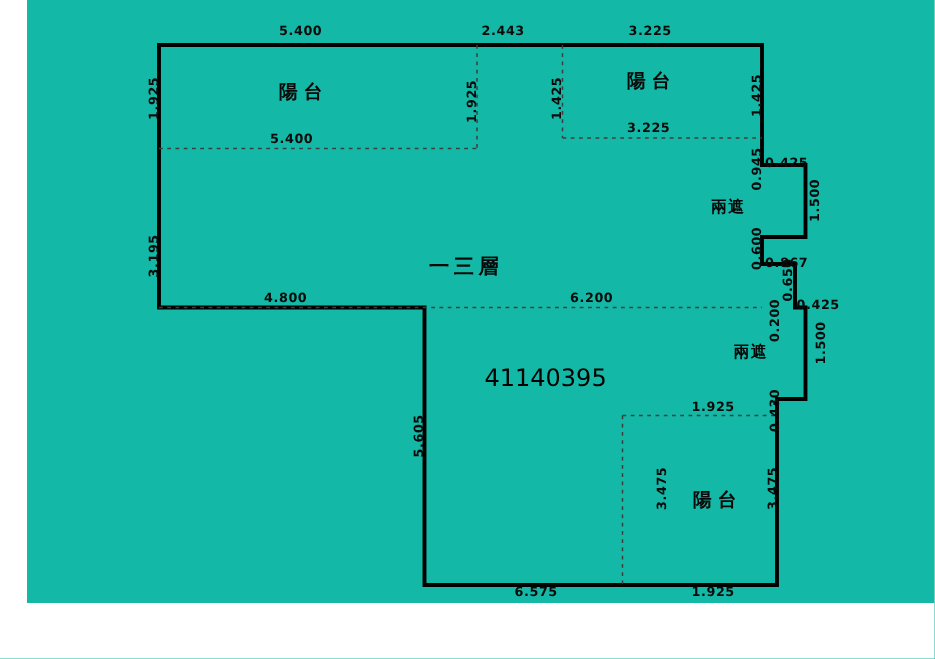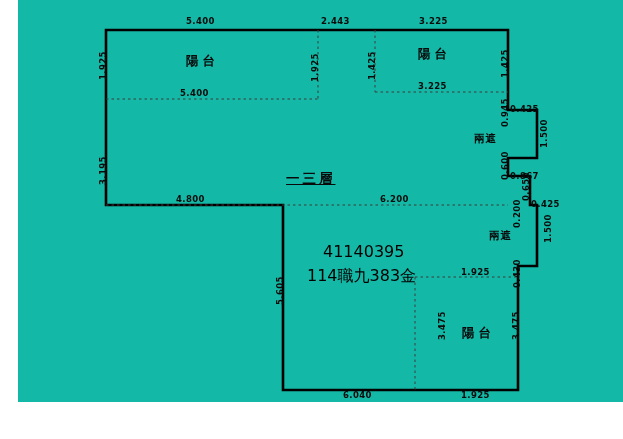--- a/index.html
+++ b/index.html
@@ -43,21 +43,20 @@
     white-space: nowrap;
     line-height: 1;
   }
   .room-label {
     font-size: 12.5px;
     letter-spacing: 4px;
   }
   .floor-label {
     font-size: 13.5px;
     letter-spacing: 3px;
-    text-decoration: underline;
   }
   .canopy-label {
     font-size: 10.5px;
     letter-spacing: 1px;
     text-align: right;
   }
   .idtext {
     position: absolute;
     font-family: "DejaVu Sans", sans-serif;
     font-size: 16px;
@@ -138,28 +137,27 @@
   <div class="dim v" style="left:495px; top:288px;">0.430</div>
   <div class="dim v" style="left:494px; top:340px;">3.475</div>
 
   <div class="dim" style="left:162px; top:89px;">5.400</div>
   <div class="dim" style="left:400px; top:82px;">3.225</div>
   <div class="dim" style="left:158px; top:195px;">4.800</div>
   <div class="dim" style="left:362px; top:195px;">6.200</div>
   <div class="dim" style="left:443px; top:268px;">1.925</div>
   <div class="dim v" style="left:420px; top:340px;">3.475</div>
 
-  <div class="dim" style="left:325px; top:391px;">6.040</div>
+  <div class="dim" style="left:325px; top:391px;">6.575</div>
   <div class="dim" style="left:443px; top:391px;">1.925</div>
 
   <div class="cjk room-label" style="left:168px; top:55px;">陽台</div>
   <div class="cjk room-label" style="left:400px; top:48px;">陽台</div>
   <div class="cjk room-label" style="left:444px; top:327px;">陽台</div>
   <div class="cjk canopy-label" style="left:456px; top:133px;">兩遮</div>
   <div class="cjk canopy-label" style="left:471px; top:230px;">兩遮</div>
 
   <div class="cjk floor-label" style="left:268px; top:172px;">一三層</div>
 
   <div class="idtext" style="left:305px; top:240px;">41140395</div>
-  <div class="idtext" style="left:289px; top:264px;">114職九383金</div>
 
 
 </div>
 
 </body></html>

